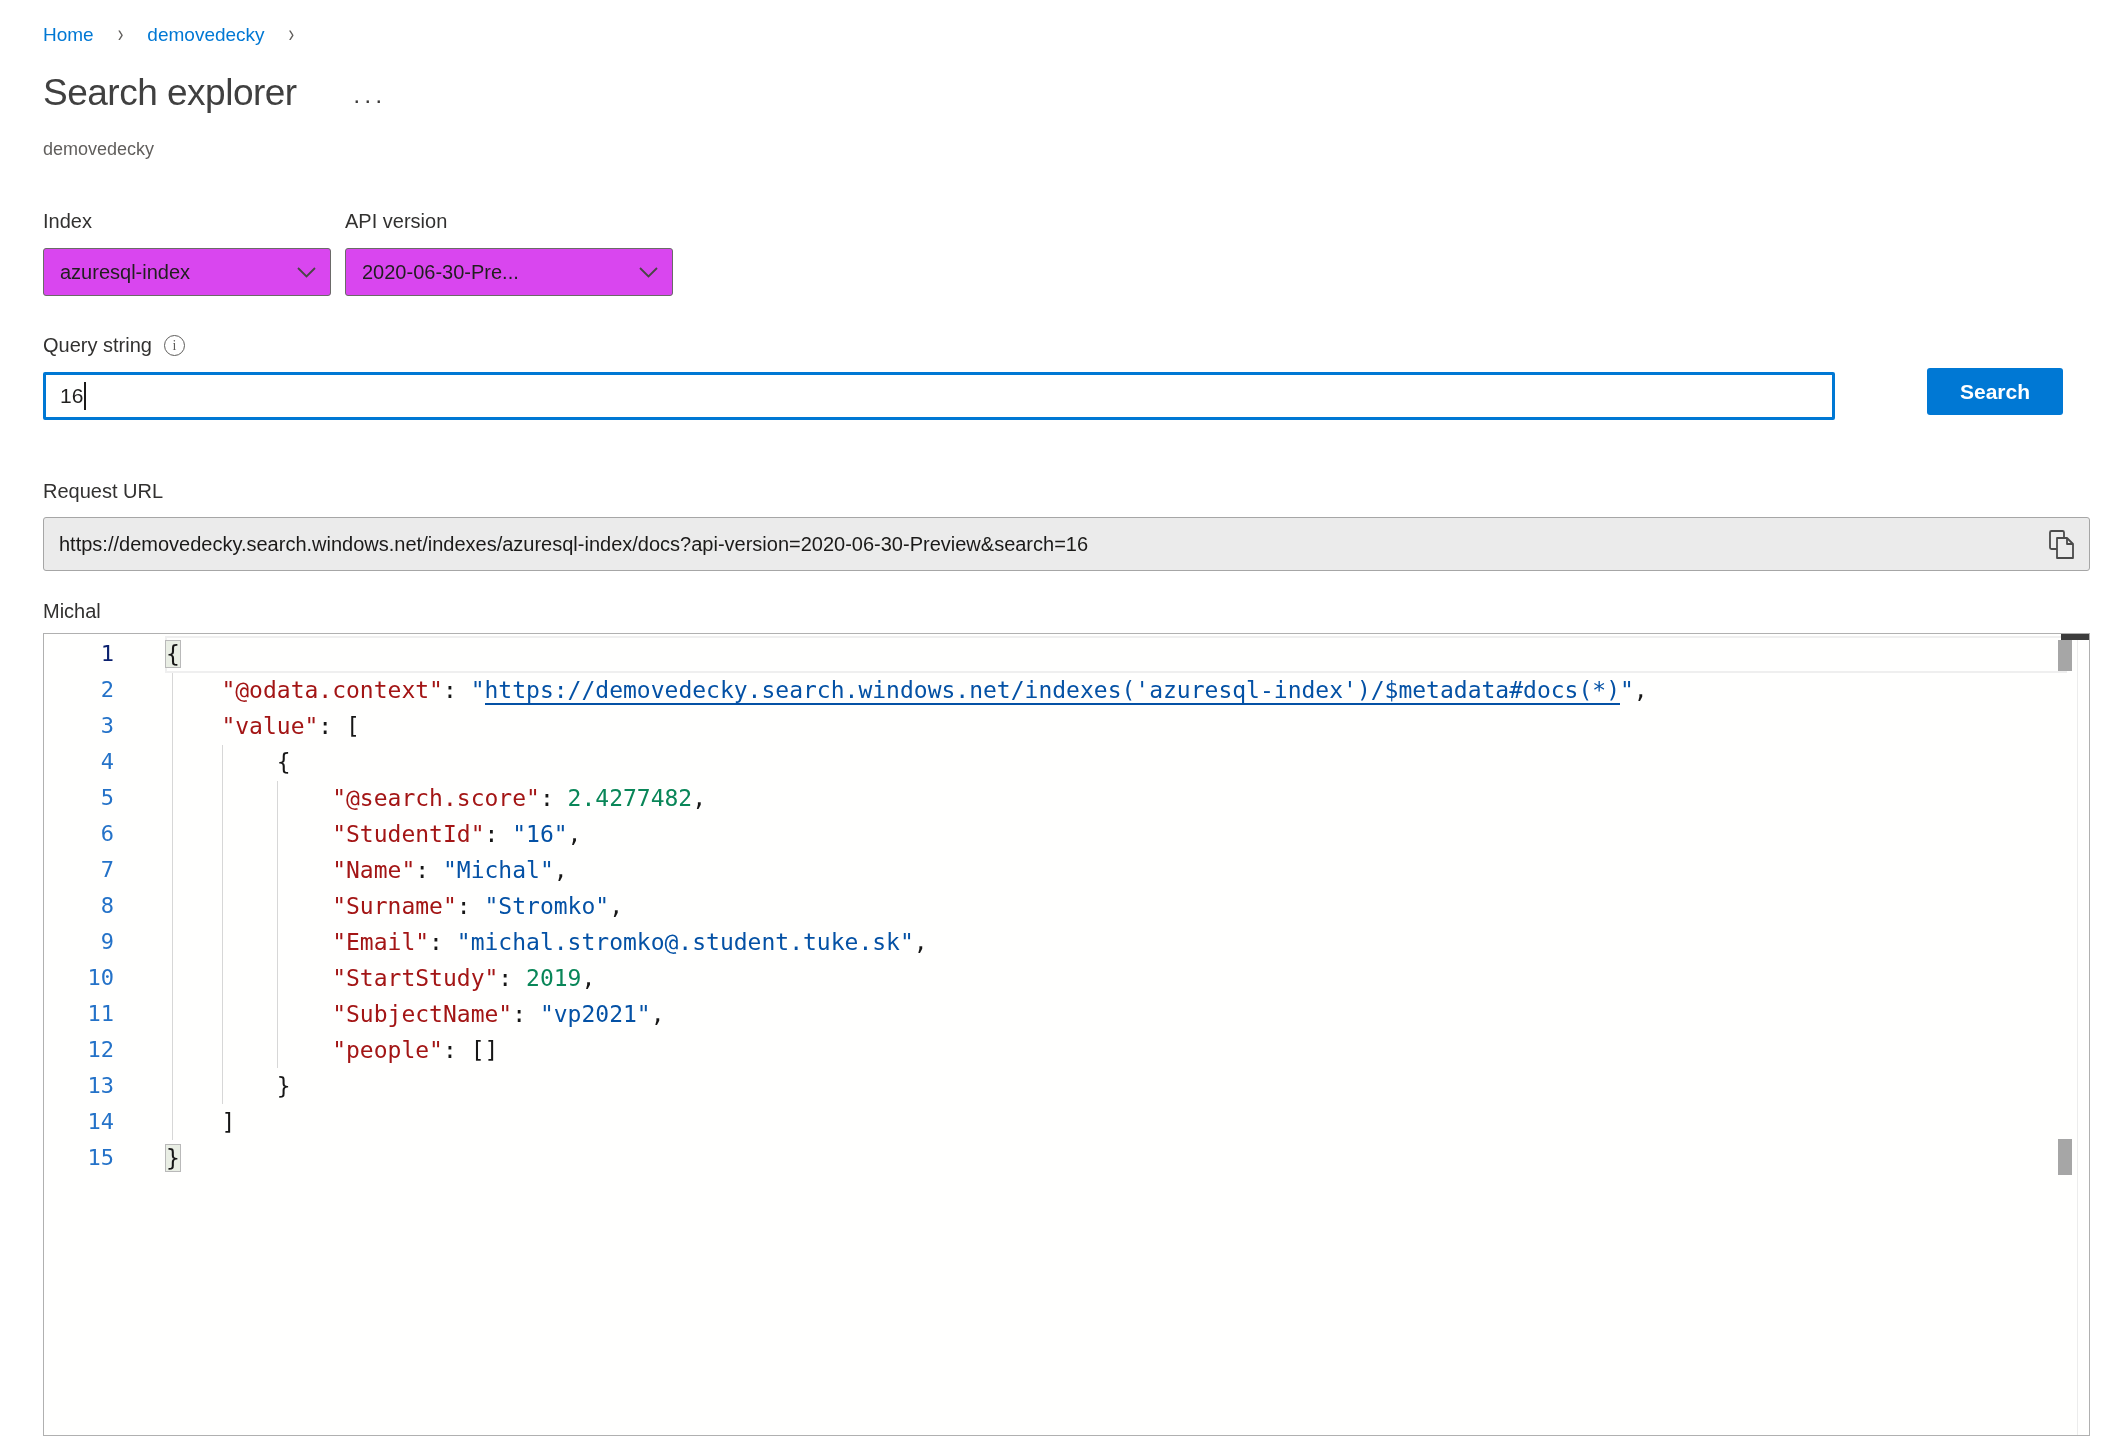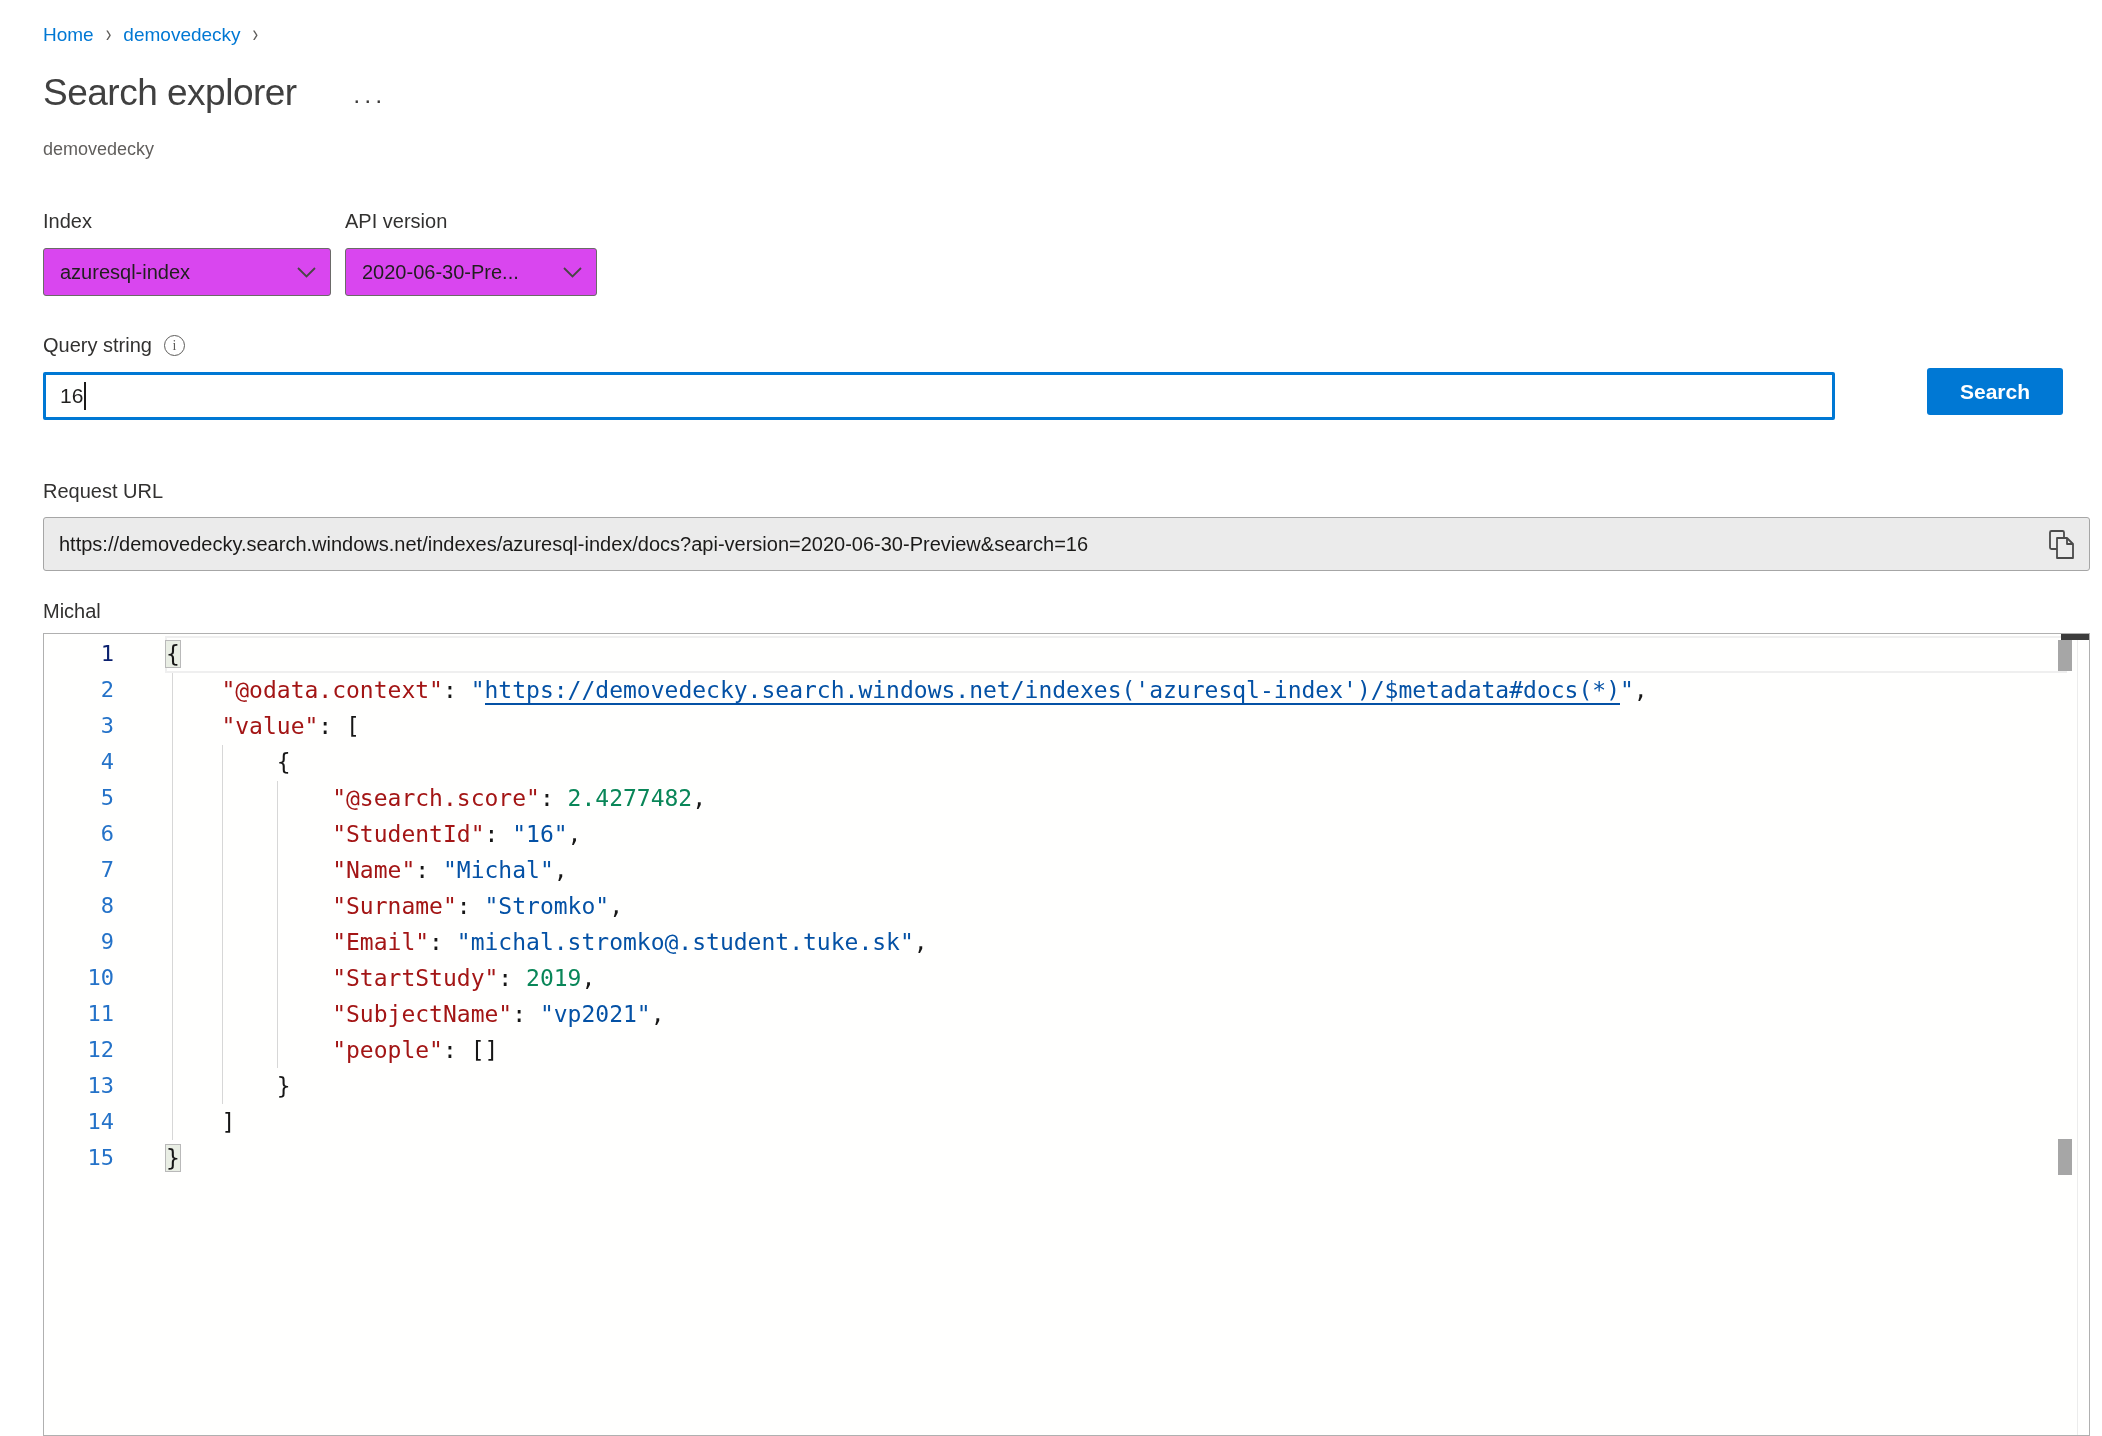--- a/index.html
+++ b/index.html
@@ -2,41 +2,41 @@
 <html style="--accent: #0078d4; --key: #a31515; --string: #0451a5; --number: #098658; --punct: #161616; --line-number: #2472c8; --active-line-number: #0b216f;"><head>
 <meta charset="utf-8">
 <style>
   * { margin:0; padding:0; box-sizing:border-box; }
   html,body { width:2102px; height:1436px; background:#ffffff; overflow:hidden; }
   body { font-family:"Liberation Sans", sans-serif; color:#323130; position:relative; }
 
   .page { position:absolute; inset:0; }
 
   
-  .breadcrumb { position:absolute; left:43px; top:24px; font-size:19px; display:flex; align-items:center; gap:12px; }
+  .breadcrumb { position:absolute; left:43px; top:24px; font-size:19px; display:flex; align-items:center; gap:24px; }
   .crumb { color:var(--accent); cursor:pointer; text-decoration:none; }
   .crumb-sep { color:#605e5c; font-size:17px; transform:scaleY(1.4); }
 
   
   .title-row { position:absolute; left:43px; top:72px; display:flex; align-items:center; }
   .page-title { font-size:37px; font-weight:400; color:#404040; letter-spacing:-0.5px; }
   .more-btn { margin-left:56px; margin-top:14px; color:#3b3a39; font-size:24px; letter-spacing:3px; cursor:pointer; line-height:10px; }
   .subtitle { position:absolute; left:43px; top:139px; font-size:18px; color:#605e5c; }
 
   
   .field-label { font-size:20px; color:#323130; }
   .label-index { position:absolute; left:43px; top:210px; }
   .label-api { position:absolute; left:345px; top:210px; }
 
   
   .dropdown { position:absolute; top:248px; height:48px; border:1.5px solid #6b6a68; border-radius:3px;
               background:#d946ef; display:flex; align-items:center; justify-content:space-between;
               padding:0 14px 0 16px; font-size:20px; color:#201f1e; cursor:pointer; }
   .dd-index { left:43px; width:288px; }
-  .dd-api { left:345px; width:252px; }
+  .dd-api { left:345px; width:328px; }
   .chev { flex:0 0 auto; margin-left:12px; }
 
   
   .label-query { position:absolute; left:43px; top:334px; display:flex; align-items:center; gap:12px; }
   .info-icon { width:21px; height:21px; border:1.5px solid #5d5c5a; border-radius:50%; display:inline-flex;
                align-items:center; justify-content:center; font-size:14px; color:#5d5c5a;
                font-family:"Liberation Serif", serif; cursor:pointer; }
   .query-input { position:absolute; left:43px; top:372px; width:1792px; height:48px; border:3px solid var(--accent);
                  border-radius:2px; background:#fff; display:flex; align-items:center; padding:0 14px;
                  font-size:21px; color:#201f1e; }

